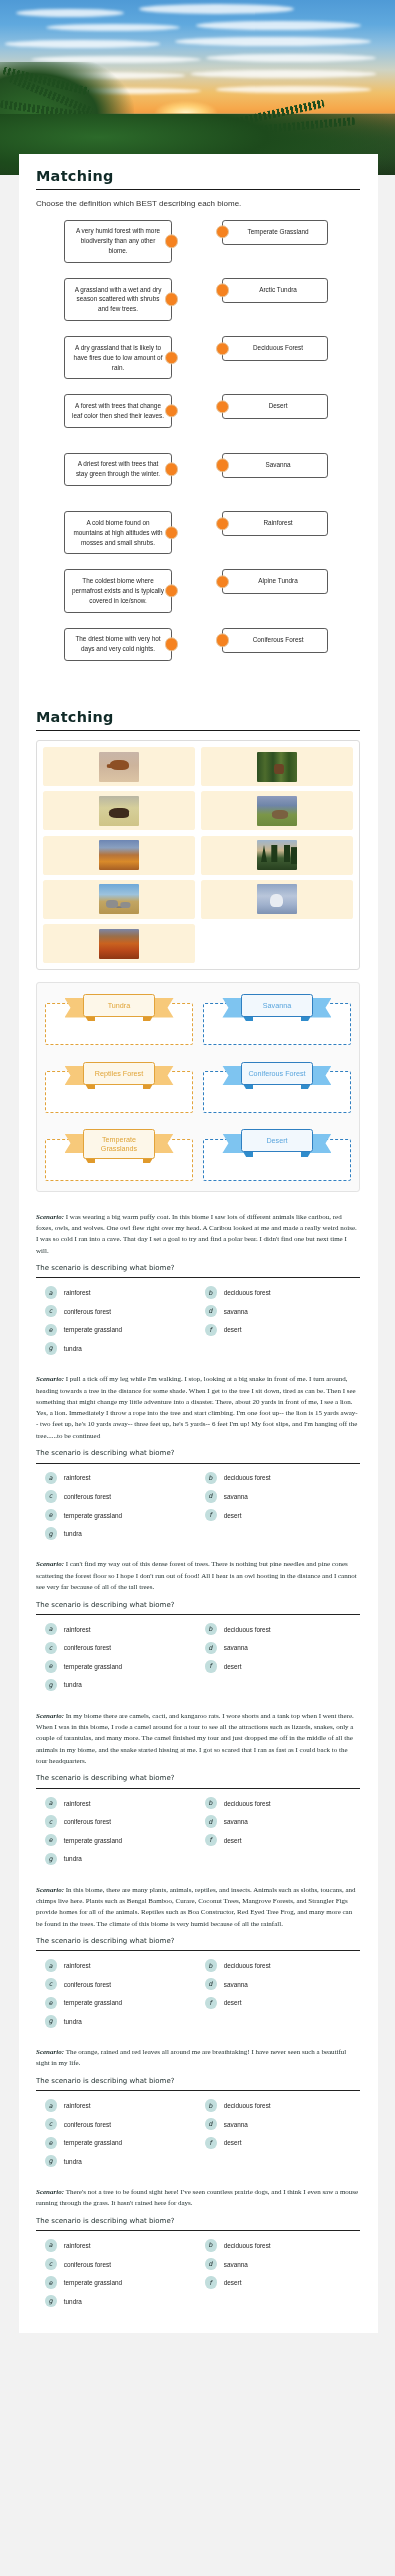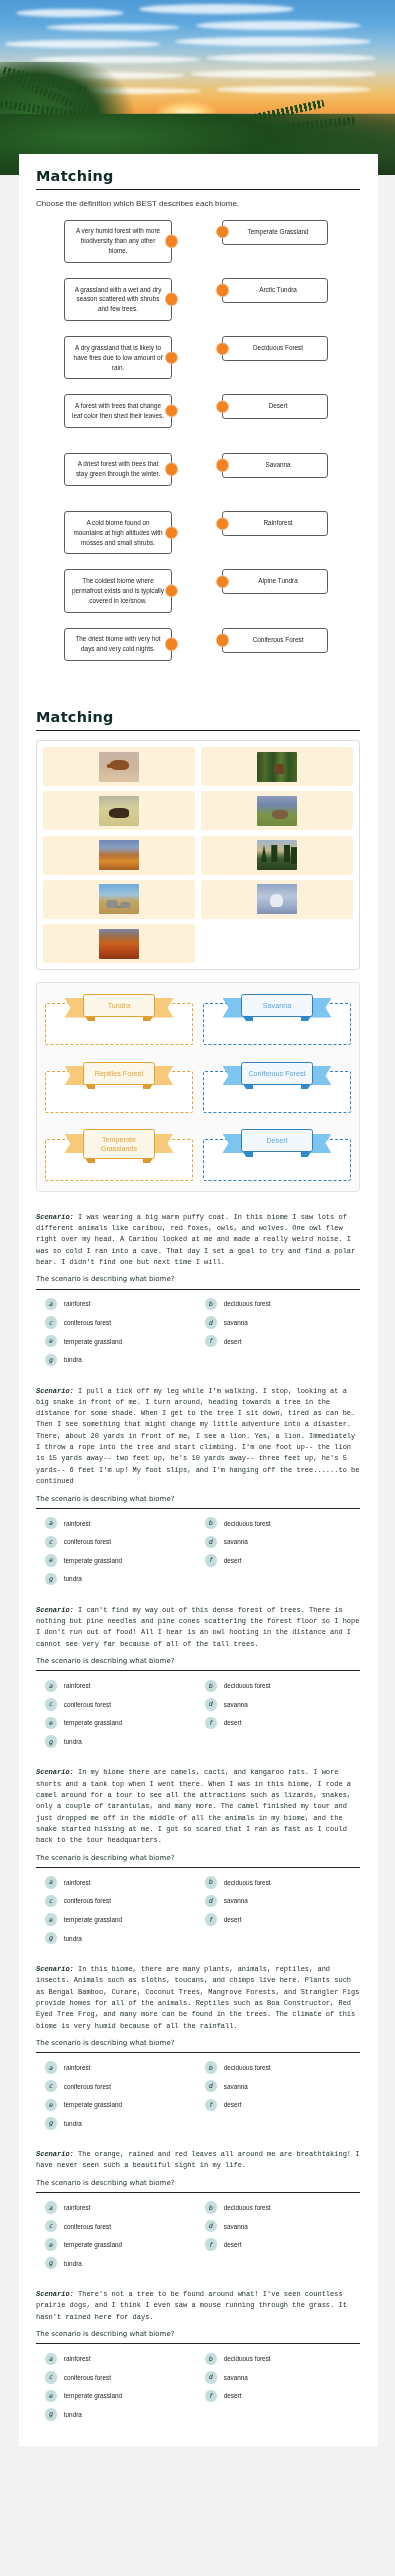--- a/index.html
+++ b/index.html
@@ -214,21 +214,21 @@
   .ribbon .fold-r { right: 2.1px; clip-path: polygon(0 0, 100% 0, 70% 100%, 0 100%); }
   .bin.blue .ribbon .fold-l, .bin.blue .ribbon .fold-r { background:#2f8ccc; }
 
   
   .question { padding: 14.4px 17.5px 3.1px 17.5px; }
   .scenario-text {
     font-size: 7px;
     line-height: 1.62;
     color: #1c2b2b;
     margin: 0 0 7.2px 0;
-    font-family: Liberation Mono, monospace;
+    font-family: Liberation Serif, serif;
   }
   .scenario-text .lead { font-style: italic; font-weight: 600; }
   .prompt {
     font-size: 7px;
     color:#1c2b2b;
     margin: 0 0 5.2px 0;
     font-family: "DejaVu Sans", sans-serif;
   }
   .q-rule { border-top: 0.5px solid #222; margin: 0 0 8.2px 0; }
   .options {
@@ -277,21 +277,21 @@
   <div class="frond" style="left:242px;top:122px; transform:rotate(-5deg);  width:113px;"></div>
   <div class="foliage-bottom"></div>
 </div>
 
 <div class="sheet-top">
   <div class="sheet">
 
     <div class="section">
       <h2 class="section-title">Matching</h2>
       <div class="rule"></div>
-      <p class="instruction">Choose the definition which BEST describes each biome.</p>
+      <p class="instruction">Choose the definition which BEST describing each biome.</p>
       <div class="match-grid" id="match-grid">
           <div class="match-row">
             <div class="match-left">
               <div class="def-box">A very humid forest with more biodiversity than any other biome.</div>
               <span class="dot right-dot"></span>
             </div>
             <div class="match-right">
               <div class="term-box">Temperate Grassland</div>
               <span class="dot left-dot"></span>
             </div>
@@ -672,21 +672,21 @@
               <span class="bubble">f</span>
               <span class="option-label">desert</span>
             </div>
             <div class="option">
               <span class="bubble">g</span>
               <span class="option-label">tundra</span>
             </div>
           </div>
         </div>
         <div class="question">
-          <p class="scenario-text"><span class="lead">Scenario:</span> <span>There's not a tree to be found around what! I've seen countless prairie dogs, and I think I even saw a mouse running through the grass. It hasn't rained here for days.</span></p>
+          <p class="scenario-text"><span class="lead">Scenario:</span> <span>There's not a tree to be found sight here! I've seen countless prairie dogs, and I think I even saw a mouse running through the grass. It hasn't rained here for days.</span></p>
           <p class="prompt">The scenario is describing what biome?</p>
           <div class="q-rule"></div>
           <div class="options">
             <div class="option">
               <span class="bubble">a</span>
               <span class="option-label">rainforest</span>
             </div>
             <div class="option">
               <span class="bubble">b</span>
               <span class="option-label">deciduous forest</span>

